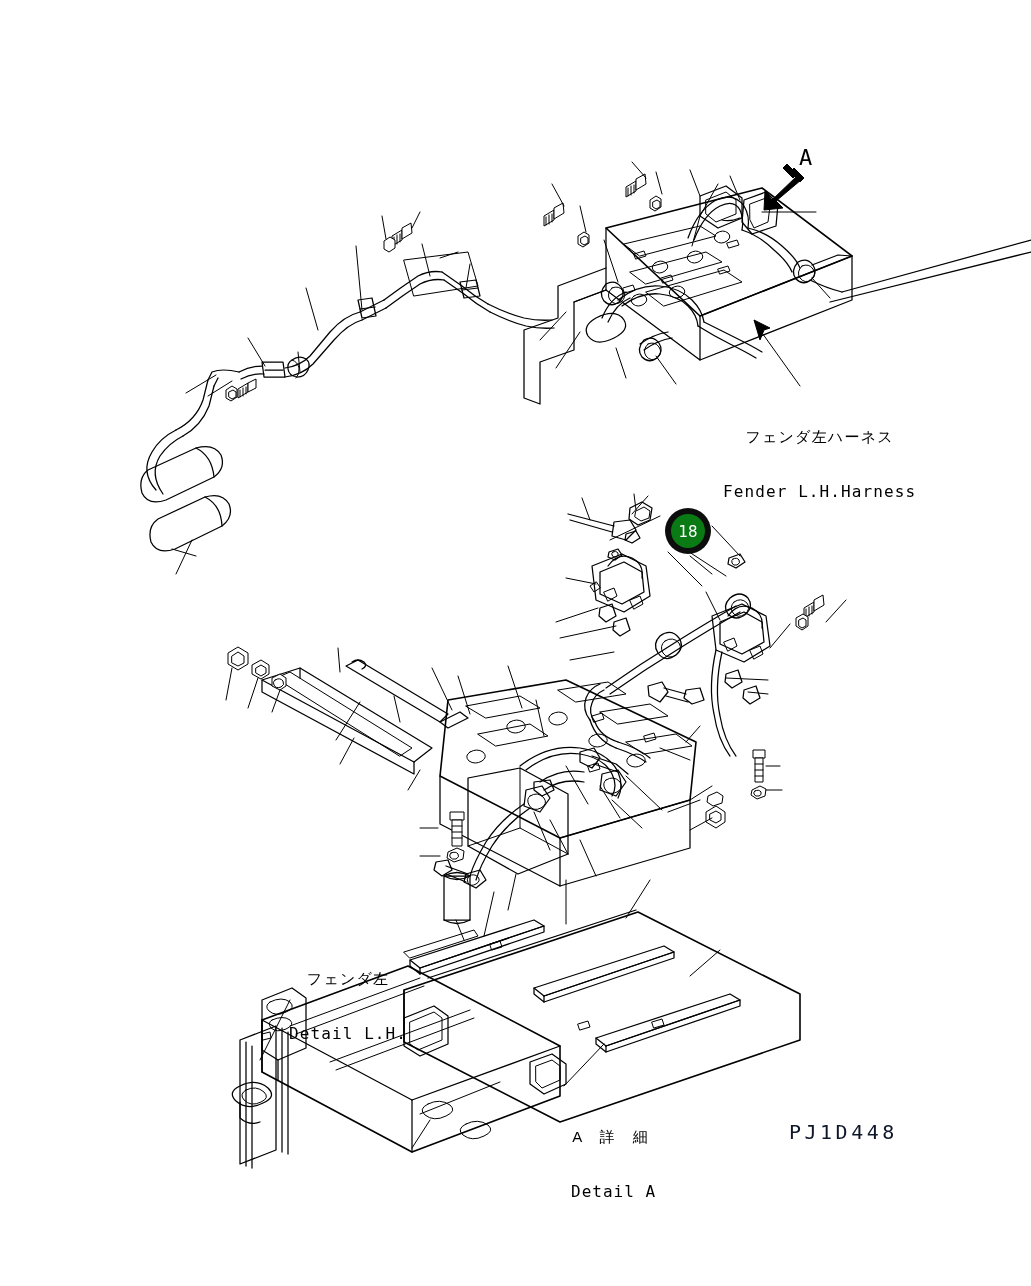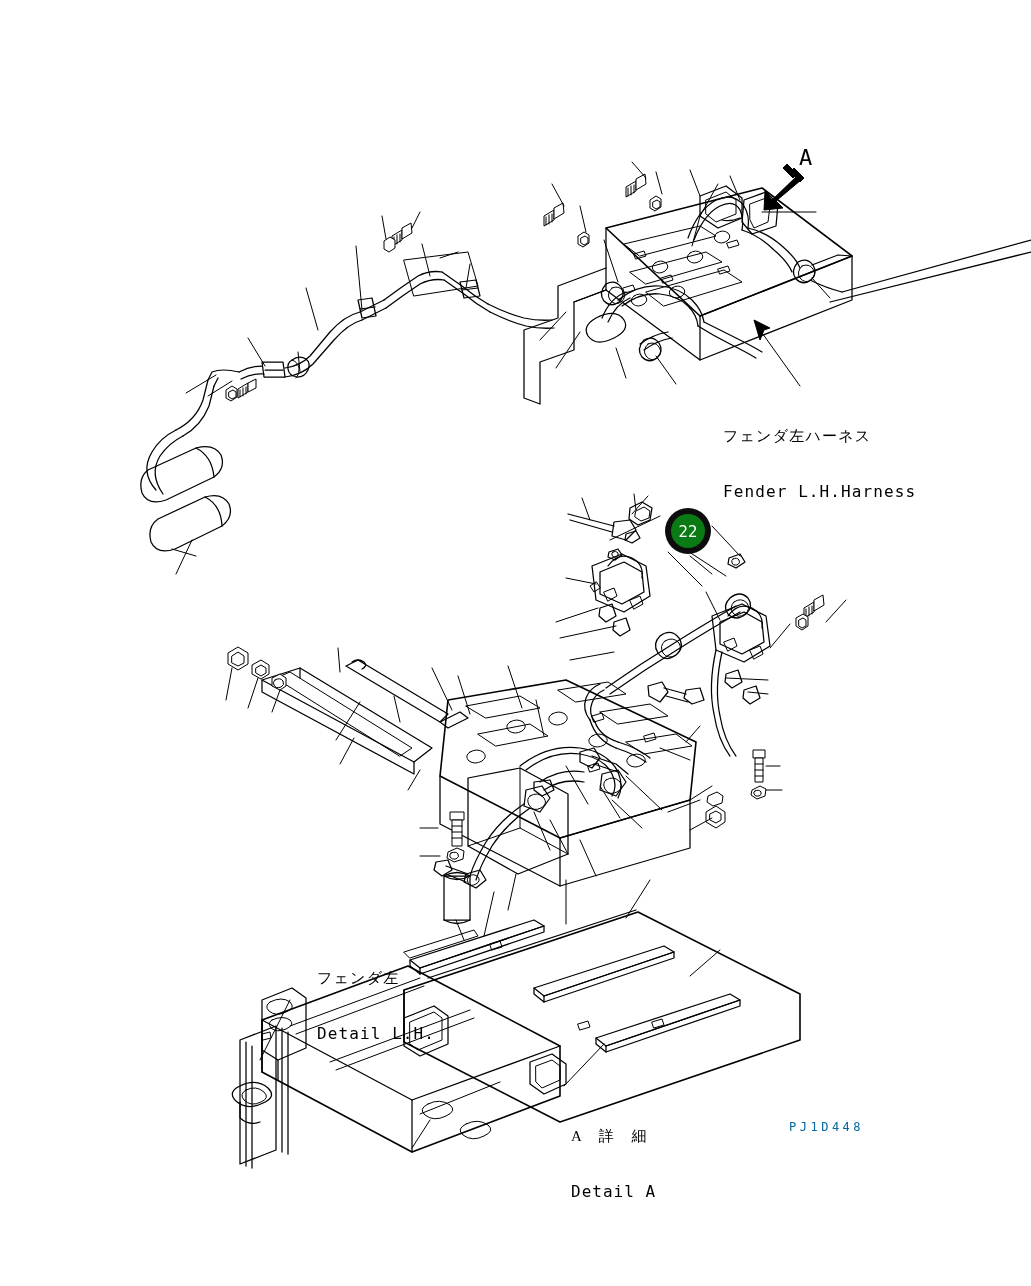--- a/index.html
+++ b/index.html
@@ -10,33 +10,33 @@
   }
   #sheet{position:absolute;left:0;top:0;width:1031px;height:1286px;background:#fff;}
   svg.art{position:absolute;left:0;top:0;width:1031px;height:1286px;}
   .ln{fill:none;stroke:#000;stroke-width:1.25;stroke-linecap:round;stroke-linejoin:round;}
   .ln2{fill:none;stroke:#000;stroke-width:1.6;stroke-linecap:round;stroke-linejoin:round;}
   .thin{fill:none;stroke:#000;stroke-width:1;stroke-linecap:round;stroke-linejoin:round;}
   .solidblk{fill:#000;stroke:#000;stroke-width:1;}
   .wht2{fill:#fff;stroke:#000;stroke-width:1;stroke-linejoin:round;}
 
   .lbl{position:absolute;color:#000;white-space:pre;line-height:1.18;}
-  .lbl .jp{font-size:15px;letter-spacing:1.2px;font-family:Liberation Serif, serif;}
+  .lbl .jp{font-size:15px;letter-spacing:1.2px;font-family:Liberation Sans, sans-serif;text-align:center;}
   .lbl .en{font-size:16px;letter-spacing:1.1px;font-family:"DejaVu Sans Mono","Liberation Mono",monospace;text-align:right;}
 
   #lbl-harness{left:723px;top:390px;}
   #lbl-motor{left:218px;top:459px;}
-  #lbl-fender{left:289px;top:932px;margin-left:28px;}
+  #lbl-fender{left:289px;top:932px;}
   #lbl-detail{left:571px;top:1090px;}
 
   #lbl-detail .jp{letter-spacing:7px;}
   #lbl-detail .en{letter-spacing:1px;}
 
-  #drawing-no{position:absolute;left:789px;top:1120px;font-size:12px;
-    letter-spacing:3.5px;font-family:"DejaVu Sans Mono","Liberation Mono",monospace;color:#0369a1;}
+  #drawing-no{position:absolute;left:789px;top:1120px;font-size:20px;
+    letter-spacing:3.5px;font-family:"DejaVu Sans Mono","Liberation Mono",monospace;color:#0f172a;}
 
   #marker-A{position:absolute;left:799px;top:145px;font-size:22px;
     font-family:"DejaVu Sans Mono","Liberation Mono",monospace;color:#000;}
 
   #badge-22{position:absolute;left:665px;top:508px;width:46px;height:46px;}
   #badge-22 .ring{position:absolute;inset:0;border-radius:50%;background:#0d0d0d;}
   #badge-22 .disc{position:absolute;left:6px;top:6px;width:34px;height:34px;
     border-radius:50%;background:#0a7a14;}
   #badge-22 .num{position:absolute;inset:0;display:flex;align-items:center;
     justify-content:center;color:#ffffff;font-size:15px;
@@ -505,16 +505,16 @@
     <div class="en">Detail A</div>
   </div>
 
   <div id="marker-A">A</div>
 
   <div id="drawing-no">PJ1D448</div>
 
   <div id="badge-22">
     <div class="ring" style="background: rgb(13, 13, 13);"></div>
     <div class="disc" style="background: rgb(10, 122, 20);"></div>
-    <div class="num" style="color: rgb(255, 255, 255);">22</div>
+    <div class="num" style="color: rgb(255, 255, 255);">18</div>
   </div>
 
 </div>
 
 </body></html>

